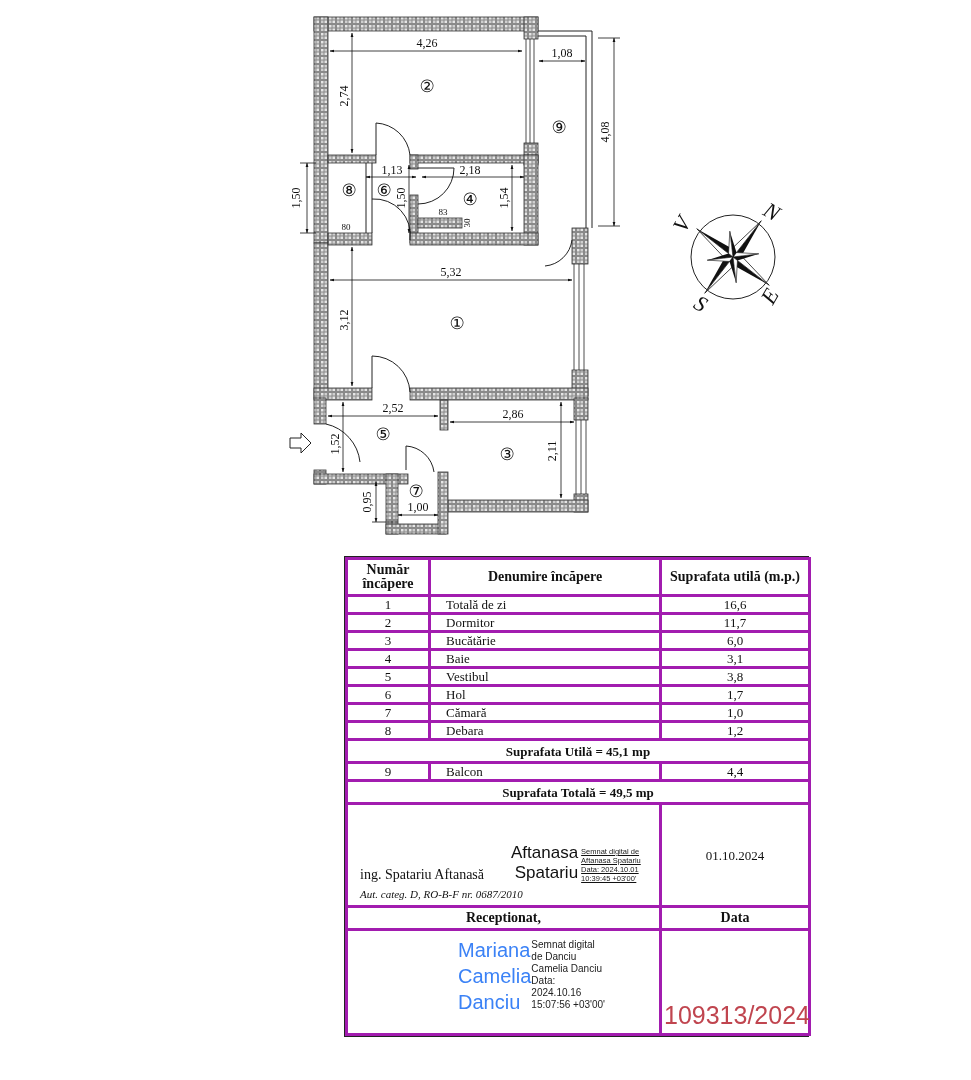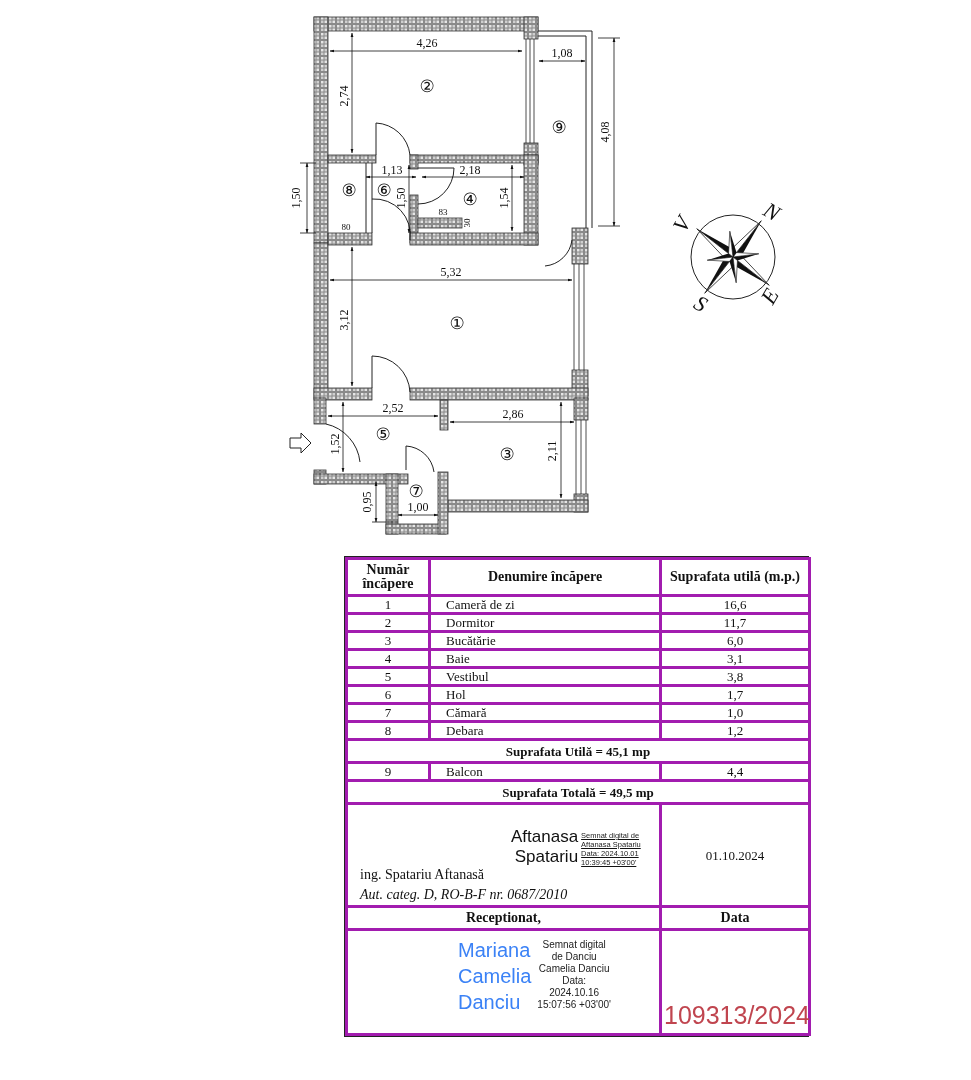--- a/index.html
+++ b/index.html
@@ -220,21 +220,21 @@
         <col style="width:149px">
       </colgroup>
     <tbody>
         <tr class="hdr">
       <th>Număr încăpere</th>
       <th>Denumire încăpere</th>
       <th>Suprafata utilă (m.p.)</th>
     </tr>
     <tr class="row">
       <td>1</td>
-      <td class="name">Cameră de zi</td>
+      <td class="name">Totală de zi</td>
       <td>16,6</td>
     </tr>
     <tr class="row">
       <td>2</td>
       <td class="name">Dormitor</td>
       <td>11,7</td>
     </tr>
     <tr class="row">
       <td>3</td>
       <td class="name">Bucătărie</td>
@@ -271,50 +271,50 @@
     <tr class="row">
       <td>9</td>
       <td class="name">Balcon</td>
       <td>4,4</td>
     </tr>
     <tr class="total">
       <td colspan="3">Suprafata Totală = 49,5 mp</td>
     </tr>
     <tr class="exec-body">
       <td colspan="2">
-        <div style="position:absolute; left:163px; top:22px; display:flex; align-items:flex-start;">
+        <div style="position:absolute; left:163px; top:38px; display:flex; align-items:flex-start;">
           <div style="text-align:right;">
             <div class="sig-name">Aftanasa</div>
             <div class="sig-name">Spatariu</div>
           </div>
           <div style="margin-left:3px; margin-top:4px; text-align:left;text-decoration:underline;">
             <div class="sig-meta">Semnat digital de</div>
             <div class="sig-meta">Aftanasa Spatariu</div>
             <div class="sig-meta">Data: 2024.10.01</div>
             <div class="sig-meta">10:39:45 +03'00'</div>
           </div>
         </div>
         <div style="position:absolute; left:12px; top:62px; font-size:14px; text-align:left;">ing. Spatariu Aftanasă</div>
-        <div style="position:absolute; left:12px; top:82px; font-size:14px; font-style:italic; text-align:left;">Aut. categ. D, RO-B-F nr. 0687/2010</div>
+        <div style="position:absolute; left:12px; top:82px; font-size:11px; font-style:italic; text-align:left;">Aut. categ. D, RO-B-F nr. 0687/2010</div>
       </td>
       <td style="vertical-align:middle;">01.10.2024</td>
     </tr>
     <tr class="rec-hdr">
       <th colspan="2">Receptionat,</th>
       <th>Data</th>
     </tr>
     <tr class="rec-body">
       <td colspan="2">
         <div style="position:absolute; left:110px; top:6px; display:flex; align-items:flex-start;">
           <div style="text-align:left;">
             <div class="sig2-name">Mariana</div>
             <div class="sig2-name">Camelia</div>
             <div class="sig2-name">Danciu</div>
           </div>
-          <div style="margin-left:6px; margin-top:2px; text-align:center;">
+          <div style="margin-left:0; margin-top:2px; text-align:left;">
             <div class="sig2-meta">Semnat digital</div>
             <div class="sig2-meta">de Danciu</div>
             <div class="sig2-meta">Camelia Danciu</div>
             <div class="sig2-meta">Data:</div>
             <div class="sig2-meta">2024.10.16</div>
             <div class="sig2-meta">15:07:56 +03'00'</div>
           </div>
         </div>
       </td>
       <td>

